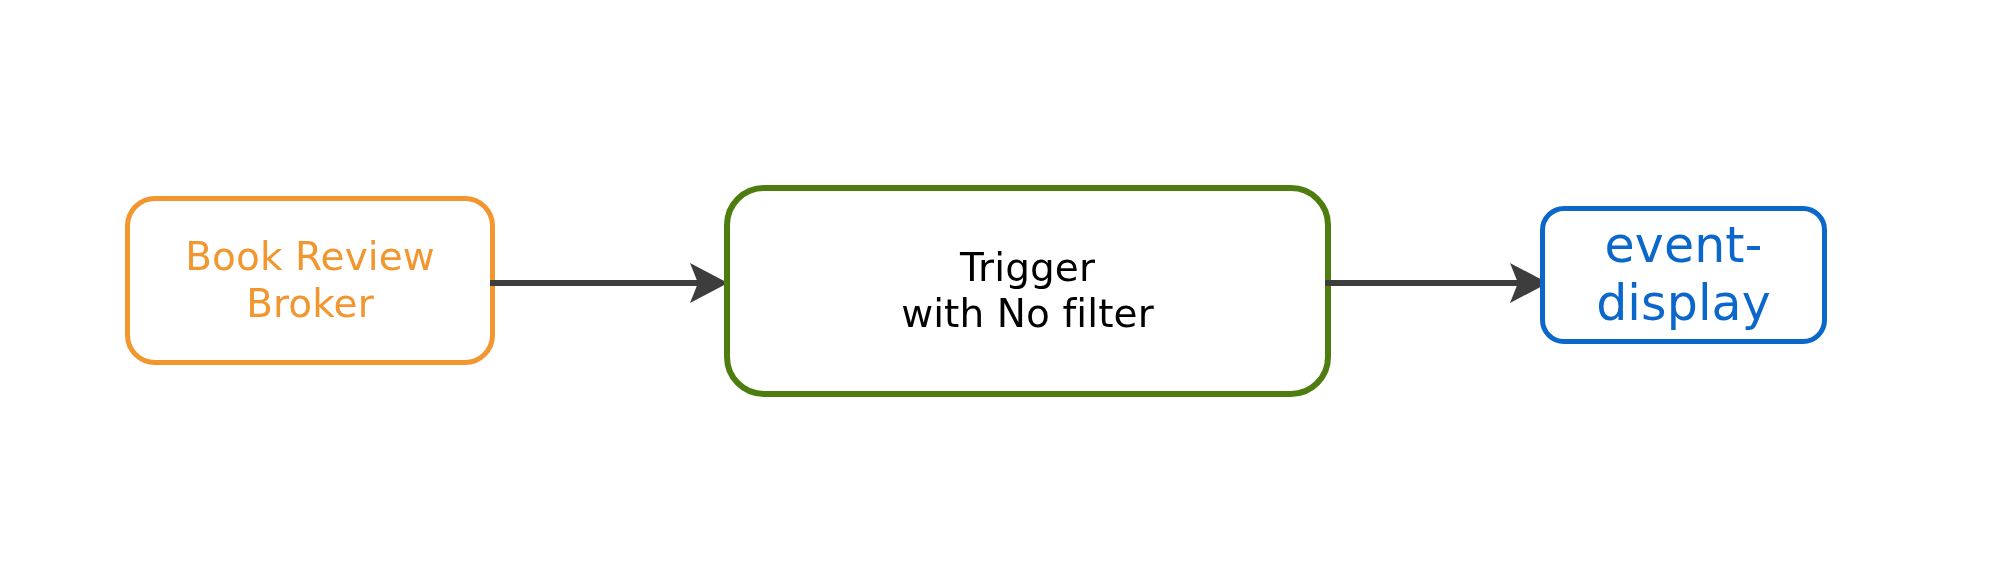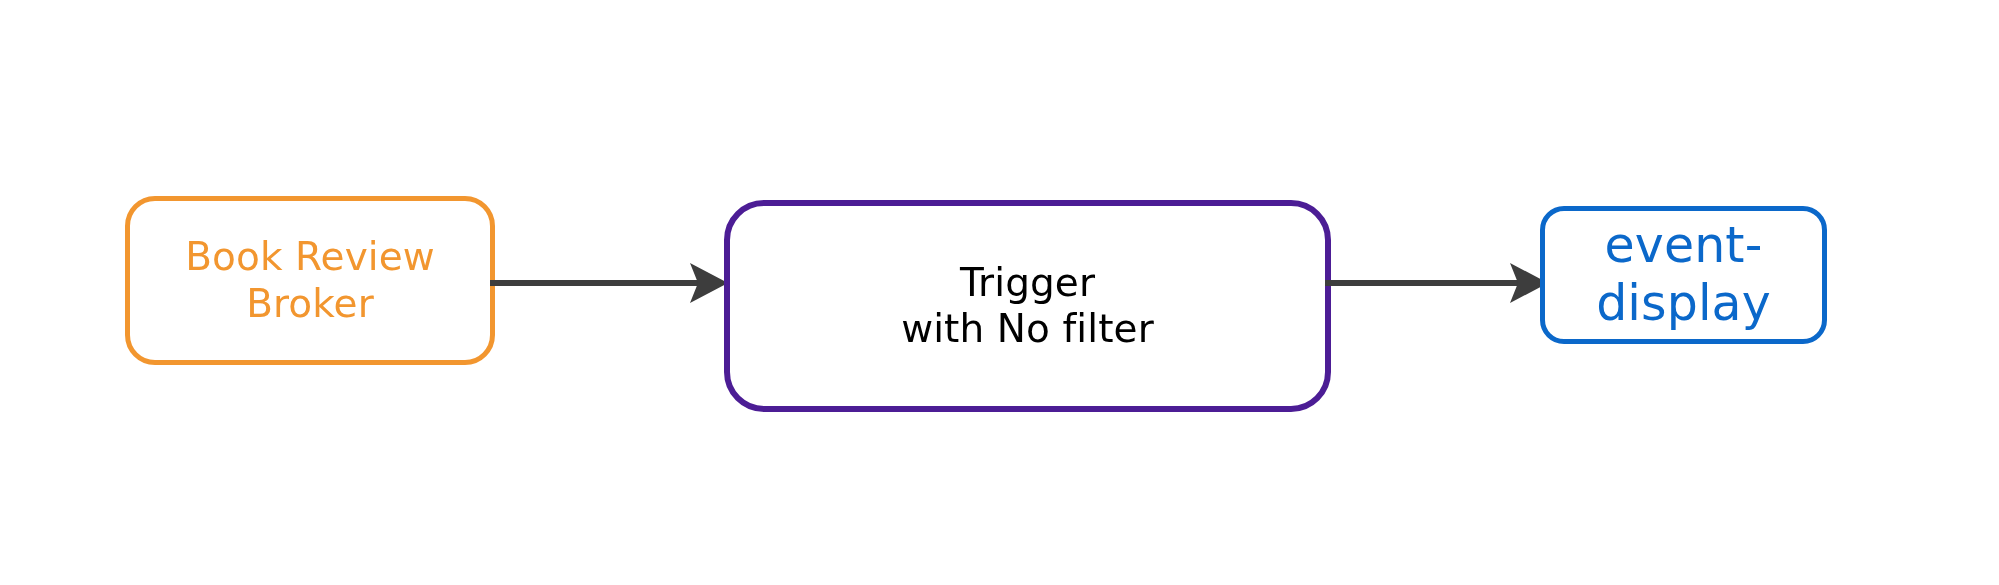--- a/index.html
+++ b/index.html
@@ -46,24 +46,24 @@
     border-radius: 30px;
   }
   #node-broker .node-label {
     color: #f2962f;
     font-size: 39px;
   }
 
   
   #node-trigger {
     left: 724px;
-    top: 200px;
+    top: 185px;
     width: 607px;
     height: 212px;
-    border: 6px solid #4c1d95;
+    border: 6px solid #4d7c0f;
     border-radius: 40px;
   }
   #node-trigger .node-label {
     color: #000000;
     font-size: 39px;
   }
 
   
   #node-sink {
     left: 1540px;

